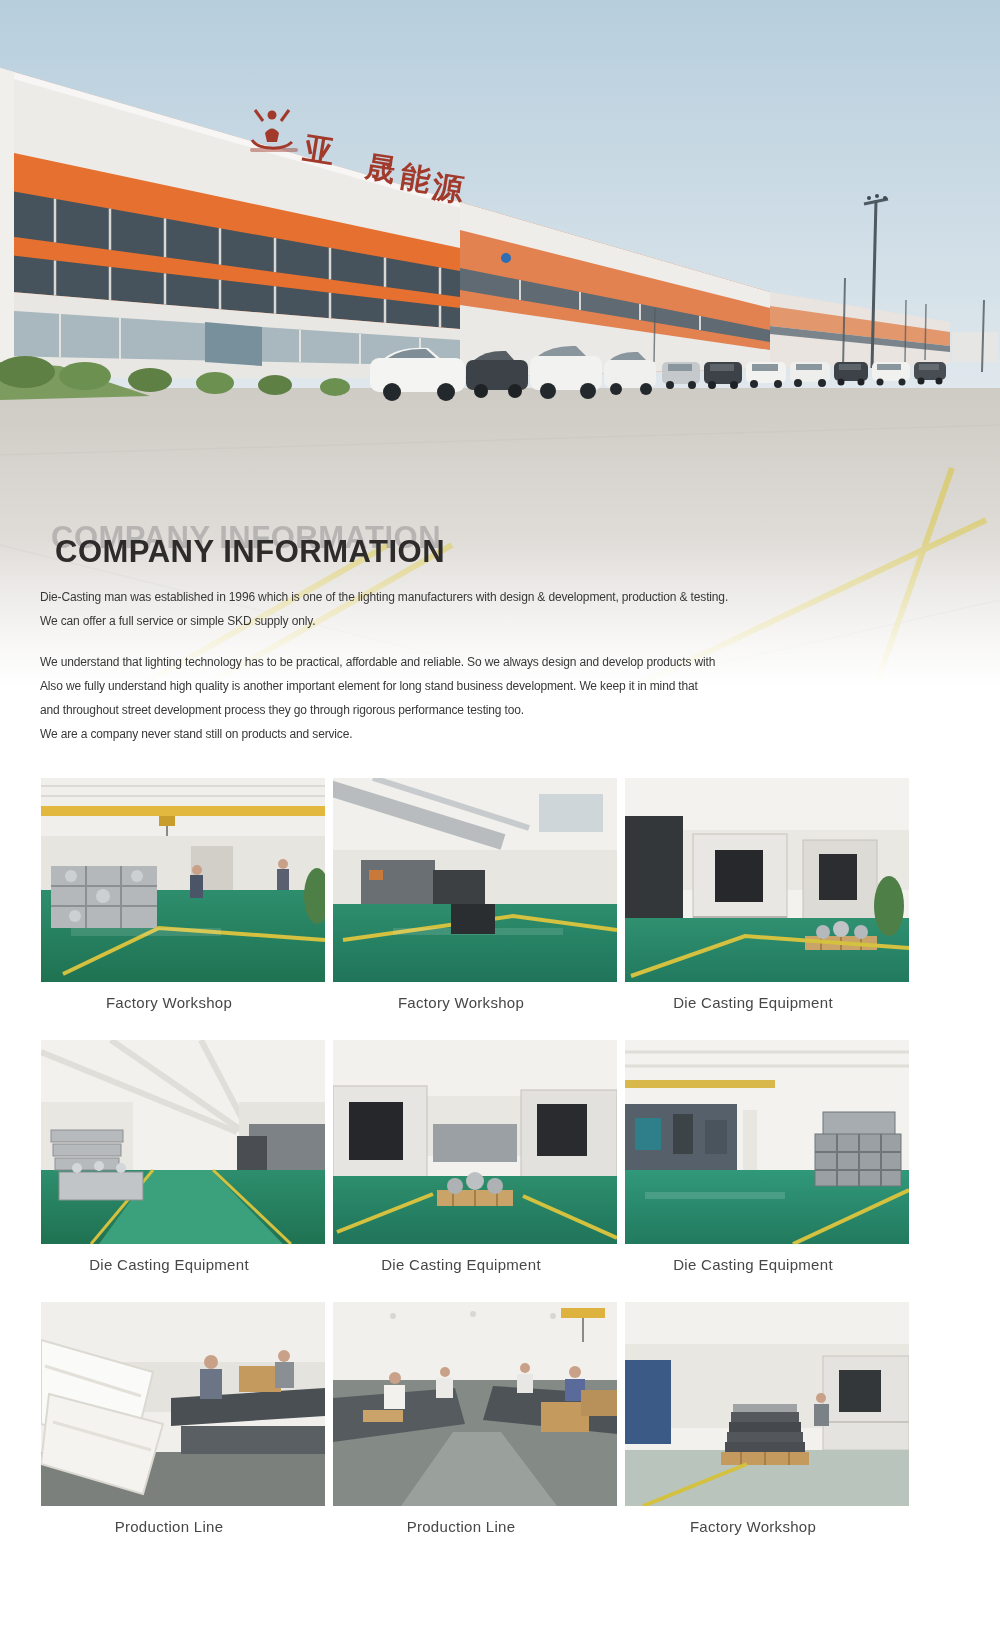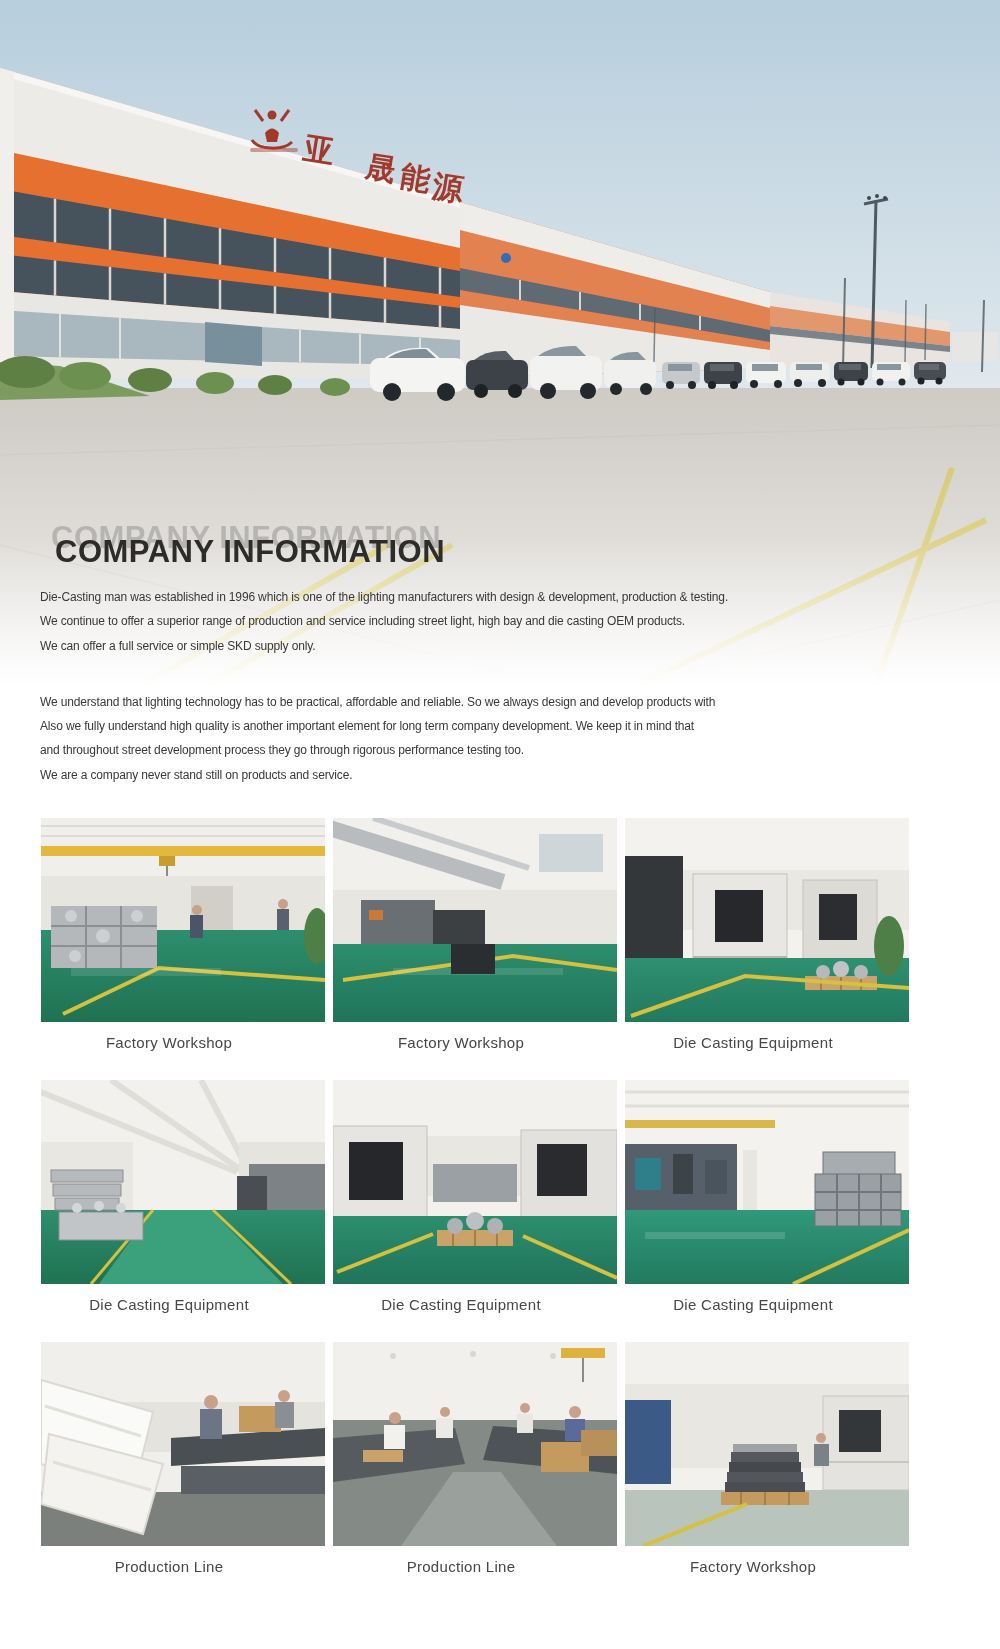--- a/index.html
+++ b/index.html
@@ -16,21 +16,21 @@
     font-size:31px;font-weight:700;letter-spacing:.5px;color:#8f8f8f;
     opacity:.5;filter:blur(.6px);white-space:nowrap;
   }
   .title-main{
     position:relative;font-size:31px;font-weight:700;letter-spacing:.5px;
     color:#2e2c2b;white-space:nowrap;
   }
   .para{margin:0;color:#383838;font-size:12px;letter-spacing:-.15px;}
   .para .line{line-height:24.3px;white-space:nowrap;}
   .p1{margin-top:11px;}
-  .p2{margin-top:32px;}
+  .p2{margin-top:16px;}
   .p3{}
 
   .gallery{
     margin:31px 0 0 1px;width:868px;
     display:grid;grid-template-columns:repeat(3,284px);
     column-gap:8px;row-gap:27px;padding-bottom:26px;
   }
   .card{margin:0;width:256px;}
   .photo{width:284px;height:204px;overflow:hidden;background:#e8e6e2;}
   .photo svg{display:block;}
@@ -253,27 +253,26 @@
 </div>
 
 <div class="content">
   <h1 class="title-wrap">
     <span class="title-echo">COMPANY INFORMATION</span>
     <span class="title-main">COMPANY INFORMATION</span>
   </h1>
 
   <div class="para p1">
     <div class="line">Die-Casting man was established in 1996 which is one of the lighting manufacturers with design &amp; development, production &amp; testing.</div>
-    <div class="line">We continue to offer a superior range of production and service including street light, high bay and die casting OEM products.</div>
     <div class="line">We can offer a full service or simple SKD supply only.</div>
   </div>
 
   <div class="para p2">
     <div class="line">We understand that lighting technology has to be practical, affordable and reliable. So we always design and develop products with</div>
-    <div class="line">Also we fully understand high quality is another important element for long term company development. We keep it in mind that</div>
+    <div class="line">Also we fully understand high quality is another important element for long stand business development. We keep it in mind that</div>
     <div class="line">and throughout street development process they go through rigorous performance testing too.</div>
   </div>
 
   <div class="para p3">
     <div class="line">We are a company never stand still on products and service.</div>
   </div>
 
   <div class="gallery">
 
     <figure class="card">

